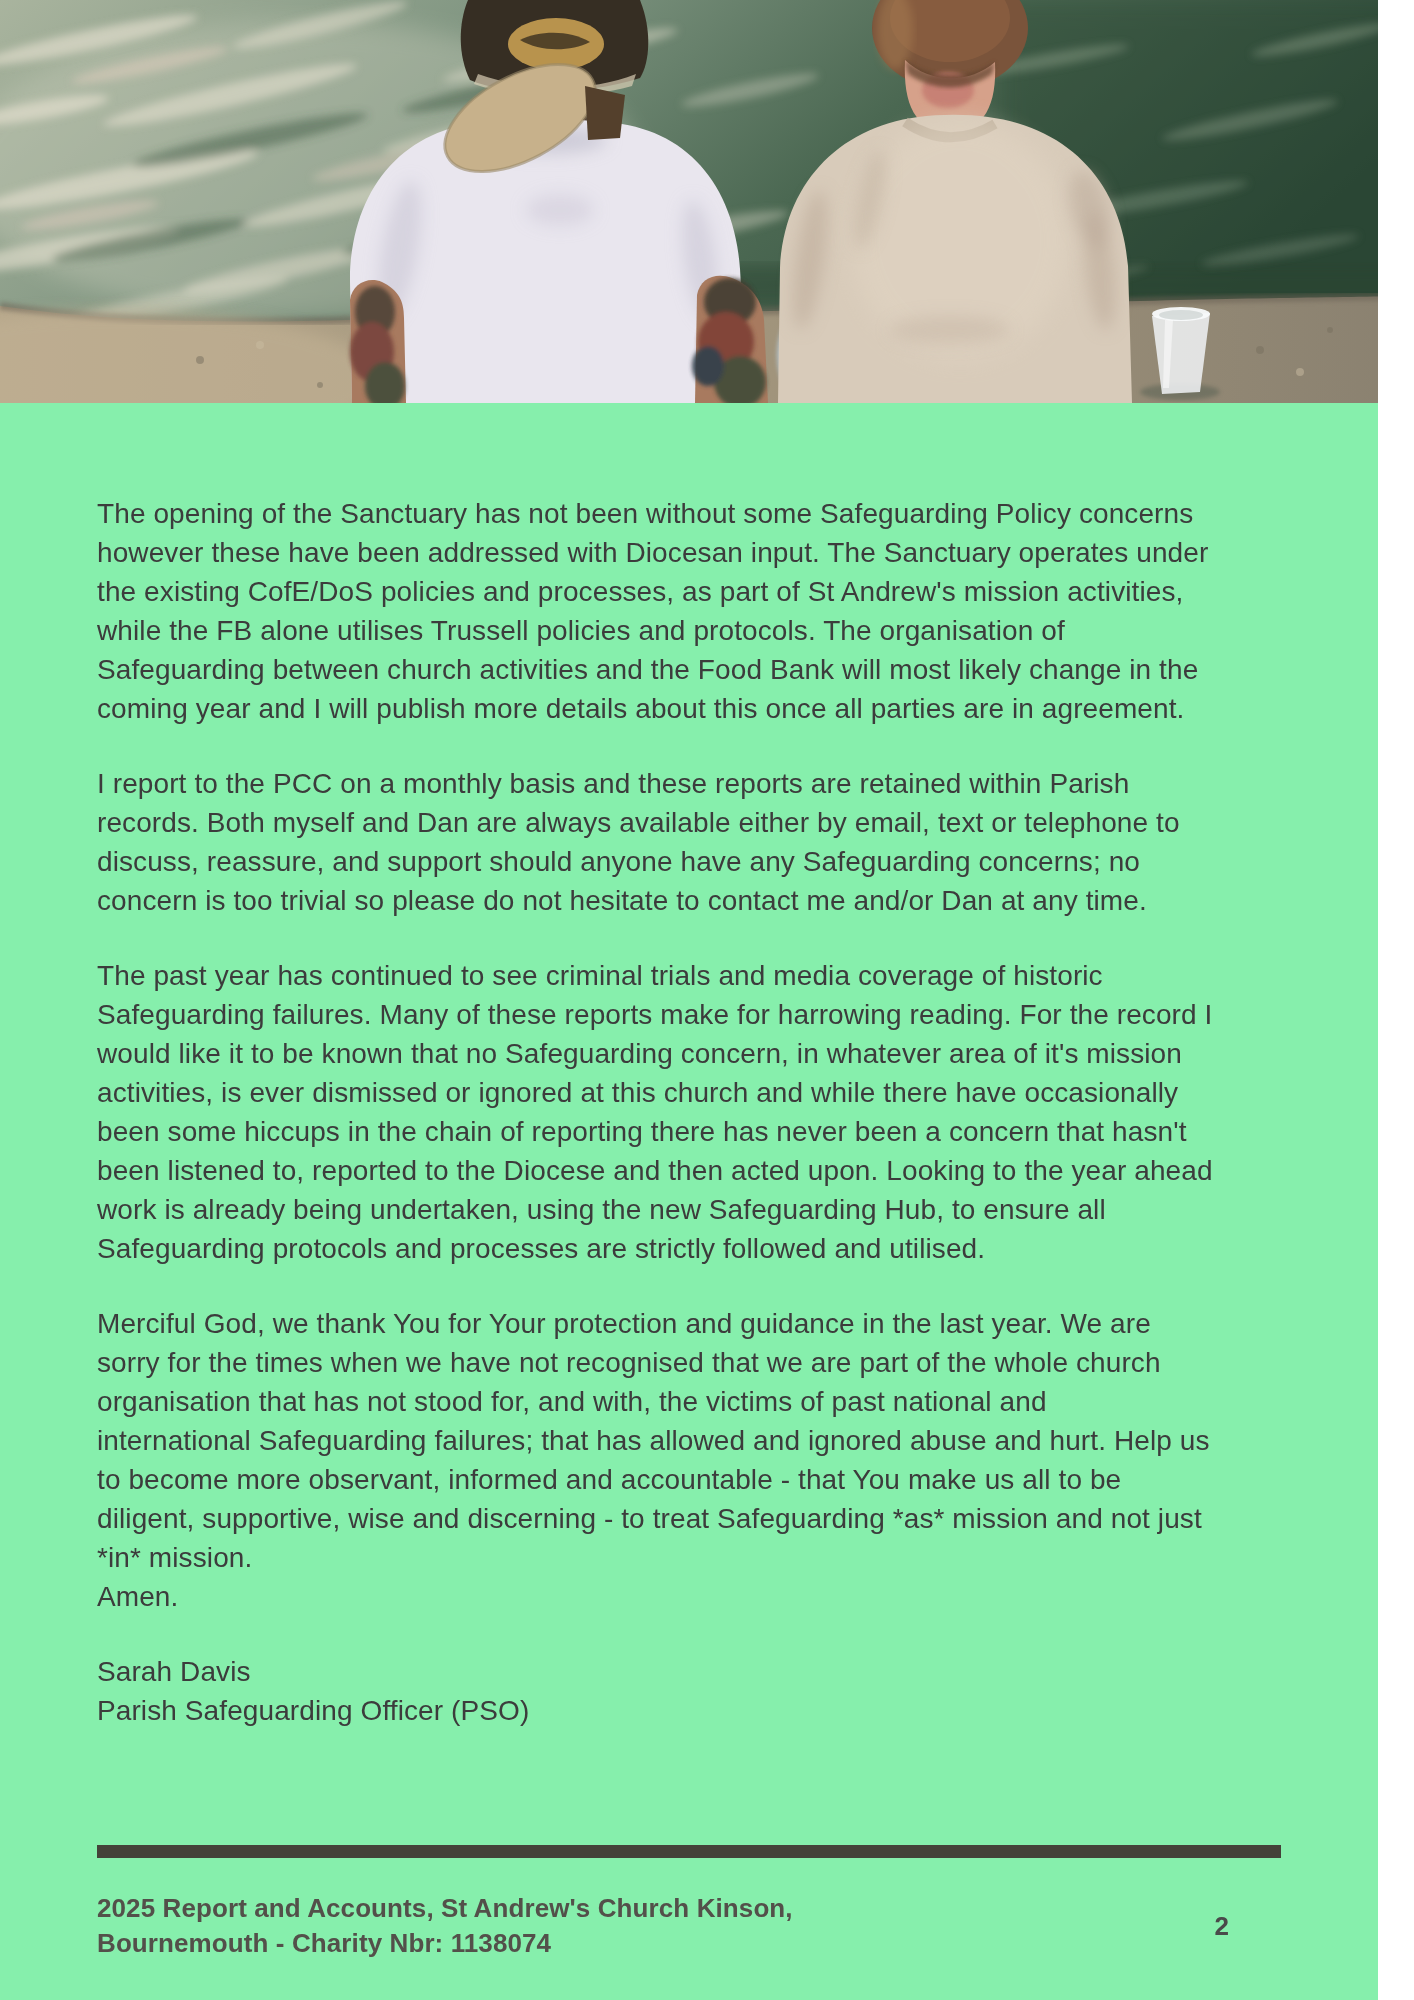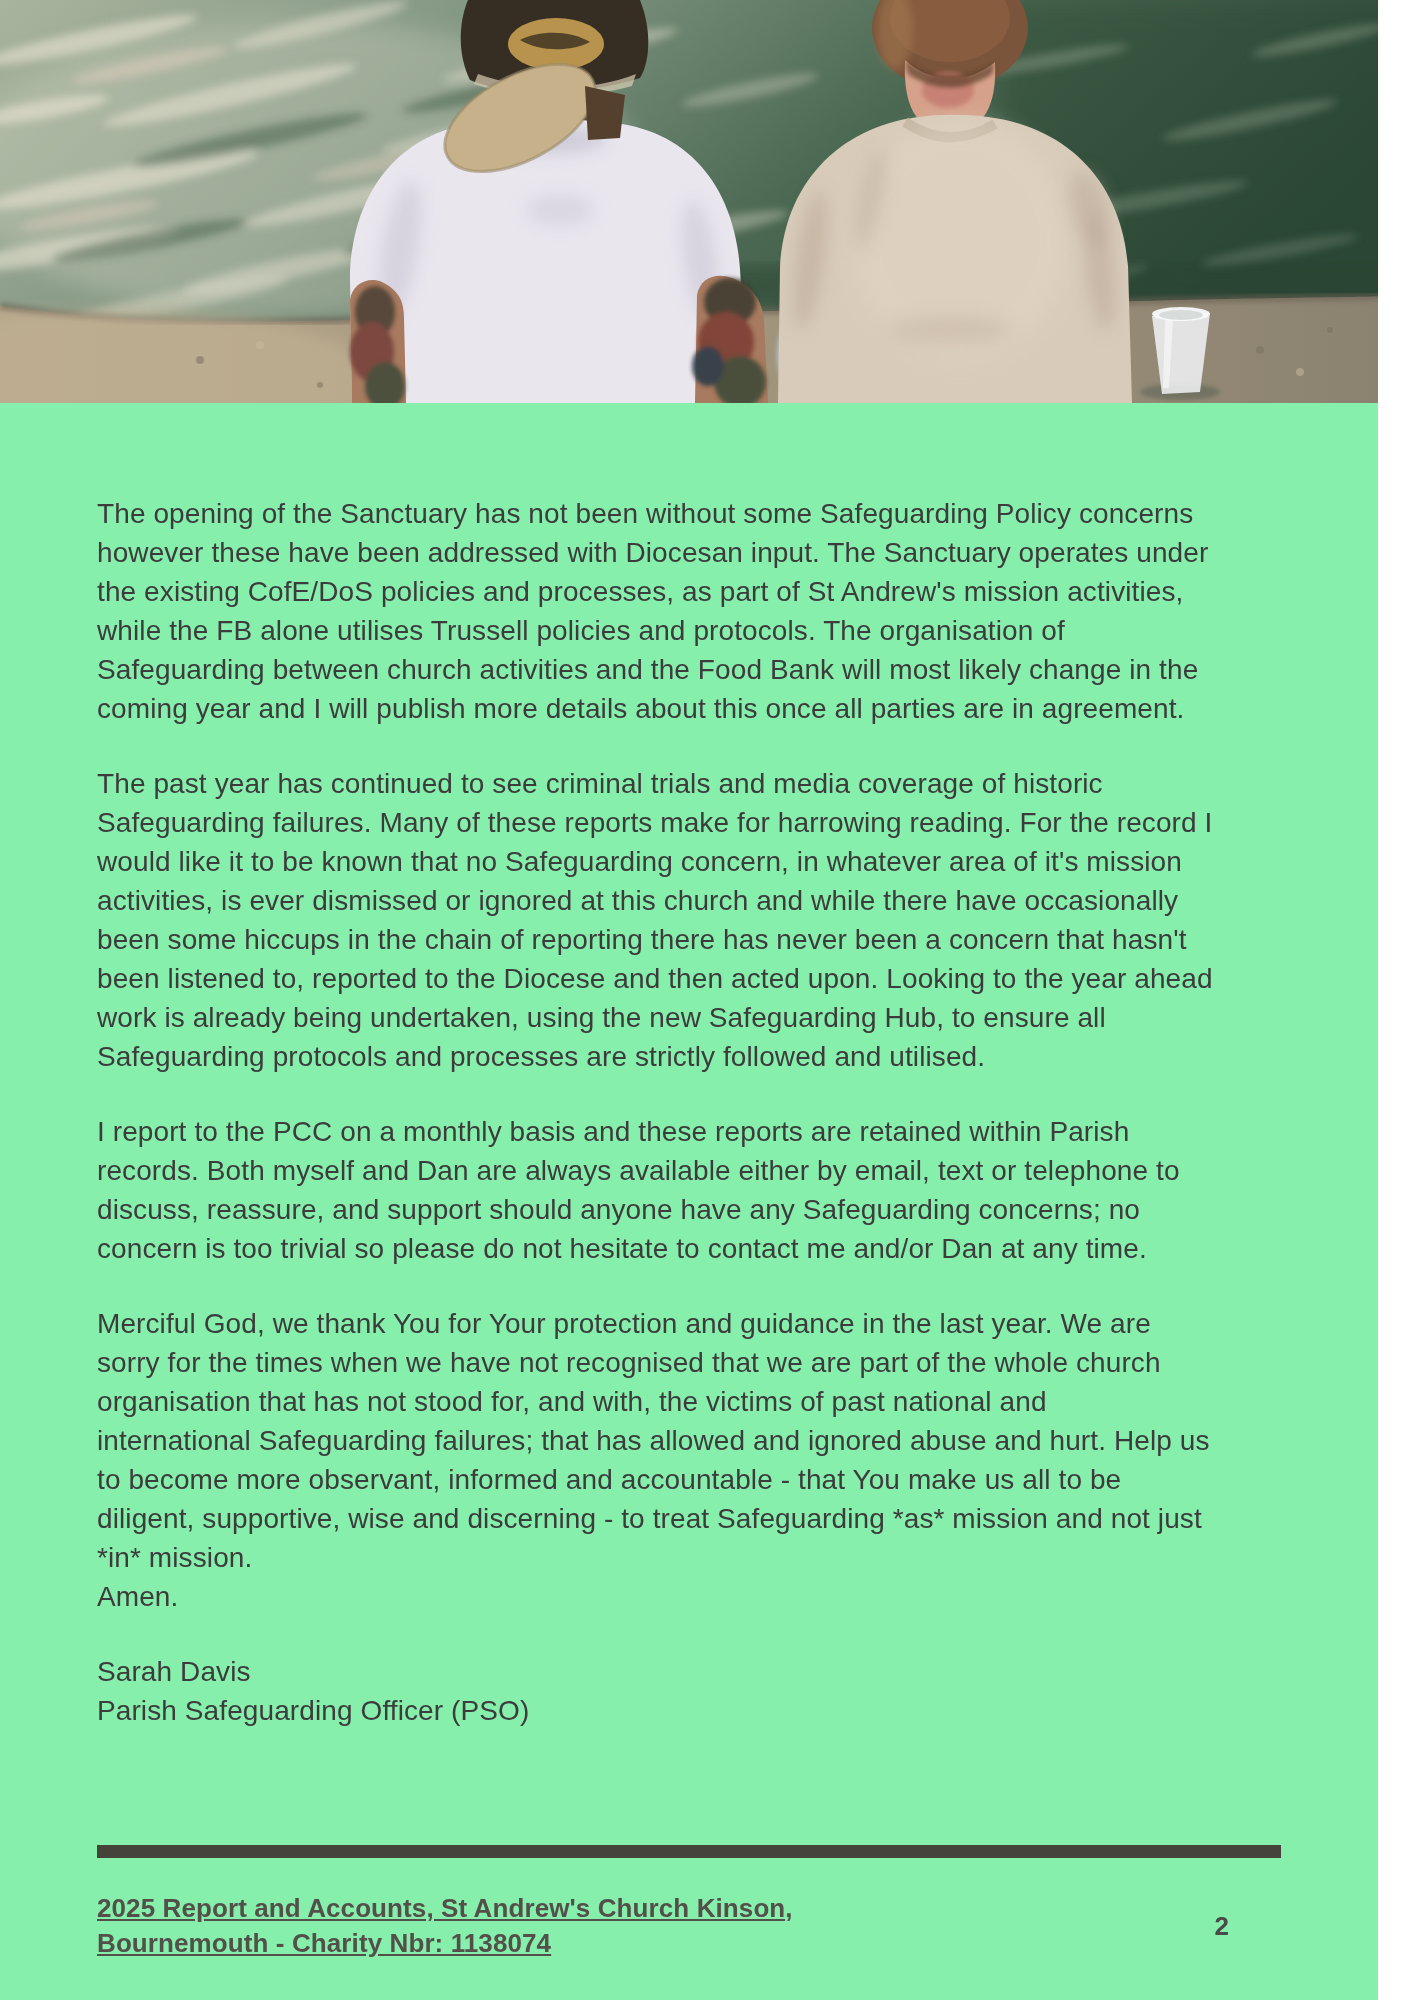--- a/index.html
+++ b/index.html
@@ -27,21 +27,21 @@
   .content p.signature { margin-bottom:4px; }
 
   footer { margin:0 97px; }
   .footer-bar { height:13px; background:#444239; margin-top:115px; }
   .footer-row {
     display:flex; justify-content:space-between; align-items:center;
     margin-top:33px;
   }
   .footer-text {
     font-weight:bold; font-size:26px; line-height:35px;
-    color:#53504a; white-space:pre-line; letter-spacing:0.1px;text-decoration:underline;
+    color:#53504a; white-space:pre-line; letter-spacing:0.1px;
   }
   .page-num {
     font-weight:bold; font-size:26px; color:#4a4a4a;
     padding-right:52px;
   }
 </style>
 </head>
 <body>
 
 <div class="page">
@@ -208,32 +208,32 @@
     </svg>
   </div>
 
   <main class="content">
     <p>The opening of the Sanctuary has not been without some Safeguarding Policy concerns
 however these have been addressed with Diocesan input. The Sanctuary operates under
 the existing CofE/DoS policies and processes, as part of St Andrew's mission activities,
 while the FB alone utilises Trussell policies and protocols. The organisation of
 Safeguarding between church activities and the Food Bank will most likely change in the
 coming year and I will publish more details about this once all parties are in agreement.</p>
+    <p>I report to the PCC on a monthly basis and these reports are retained within Parish
+records. Both myself and Dan are always available either by email, text or telephone to
+discuss, reassure, and support should anyone have any Safeguarding concerns; no
+concern is too trivial so please do not hesitate to contact me and/or Dan at any time.</p>
     <p>The past year has continued to see criminal trials and media coverage of historic
 Safeguarding failures. Many of these reports make for harrowing reading. For the record I
 would like it to be known that no Safeguarding concern, in whatever area of it's mission
 activities, is ever dismissed or ignored at this church and while there have occasionally
 been some hiccups in the chain of reporting there has never been a concern that hasn't
 been listened to, reported to the Diocese and then acted upon. Looking to the year ahead
 work is already being undertaken, using the new Safeguarding Hub, to ensure all
 Safeguarding protocols and processes are strictly followed and utilised.</p>
-    <p>I report to the PCC on a monthly basis and these reports are retained within Parish
-records. Both myself and Dan are always available either by email, text or telephone to
-discuss, reassure, and support should anyone have any Safeguarding concerns; no
-concern is too trivial so please do not hesitate to contact me and/or Dan at any time.</p>
     <p>Merciful God, we thank You for Your protection and guidance in the last year. We are
 sorry for the times when we have not recognised that we are part of the whole church
 organisation that has not stood for, and with, the victims of past national and
 international Safeguarding failures; that has allowed and ignored abuse and hurt. Help us
 to become more observant, informed and accountable - that You make us all to be
 diligent, supportive, wise and discerning - to treat Safeguarding *as* mission and not just
 *in* mission.
 Amen.</p>
     <p class="signature">Sarah Davis
 Parish Safeguarding Officer (PSO)</p>

